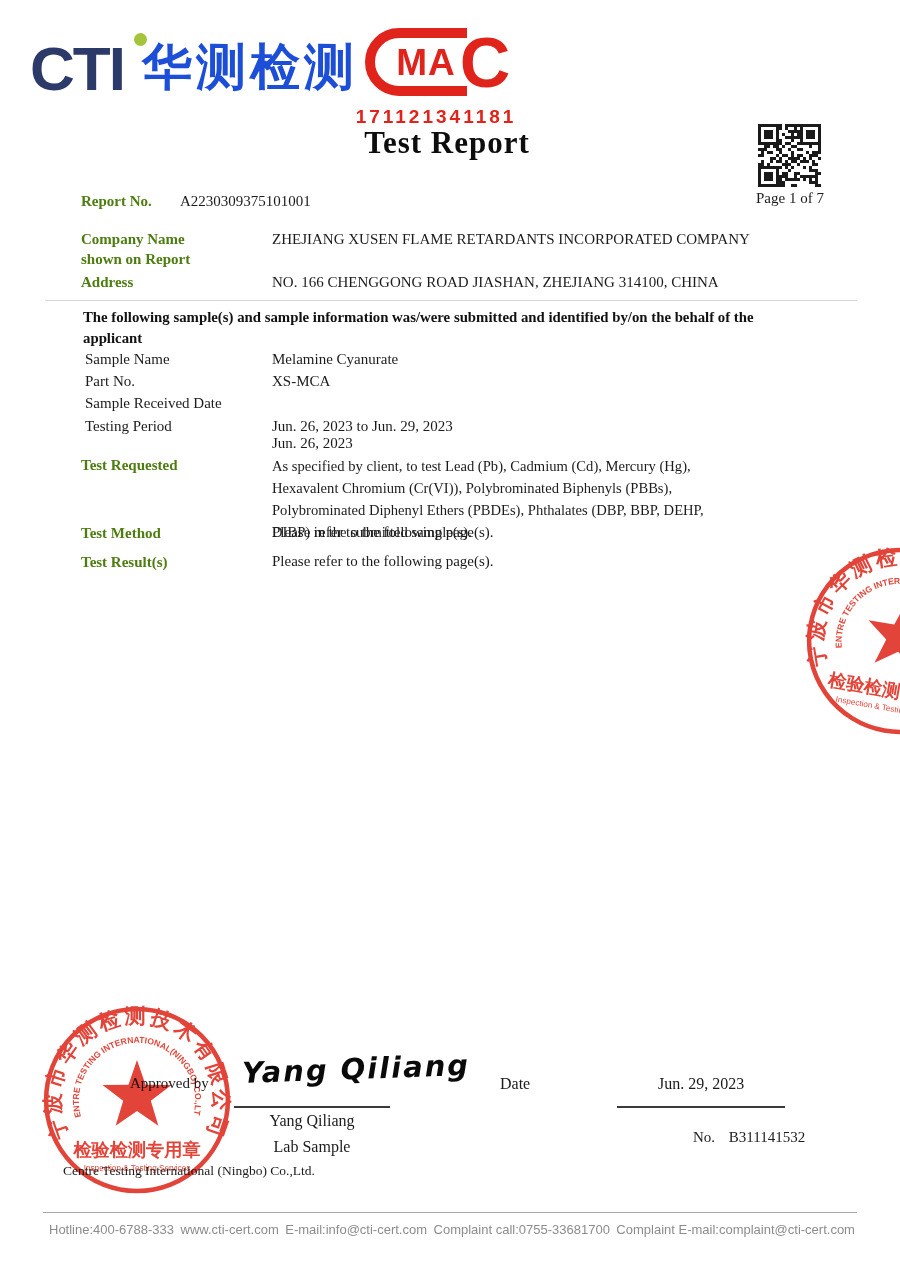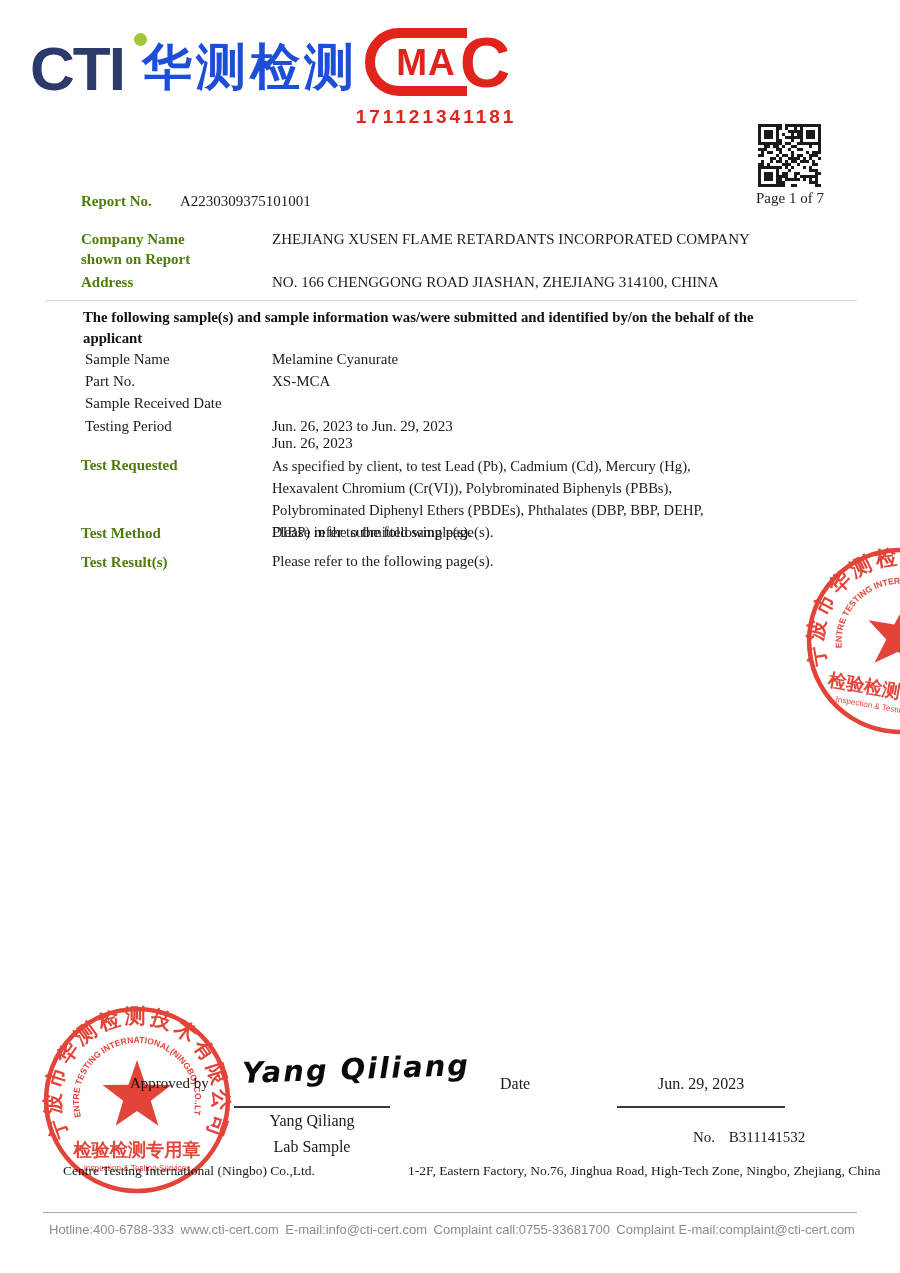--- a/index.html
+++ b/index.html
@@ -45,20 +45,21 @@
 
   <svg class="abs" style="left:364px;top:27px;" width="148" height="70" viewBox="0 0 148 70">
     <rect x="6" y="6" width="127" height="58" rx="29" fill="none" stroke="#e0241c" stroke-width="10"></rect>
     <rect x="103" y="0" width="45" height="70" fill="#ffffff"></rect>
     <text x="121" y="60" font-family="Liberation Sans, sans-serif" font-weight="bold" font-size="70" fill="#e0241c" text-anchor="middle">C</text>
     <text x="62" y="48" font-family="Liberation Sans, sans-serif" font-weight="bold" font-size="37" fill="#e0241c" text-anchor="middle" letter-spacing="1">MA</text>
   </svg>
 
   <div class="abs cma-number" style="left:336px;top:106px;width:200px;">171121341181</div>
 
+  <div class="abs doc-title" style="left:337px;top:125px;width:220px;">Test Report</div>
 
   <svg id="qr" class="abs" style="left:758px;top:124px;" width="63" height="63" viewBox="0 0 21 21">
       <rect x="0" y="0" width="1" height="1" fill="#1a1a1a"></rect>
       <rect x="1" y="0" width="1" height="1" fill="#1a1a1a"></rect>
       <rect x="2" y="0" width="1" height="1" fill="#1a1a1a"></rect>
       <rect x="3" y="0" width="1" height="1" fill="#1a1a1a"></rect>
       <rect x="4" y="0" width="1" height="1" fill="#1a1a1a"></rect>
       <rect x="5" y="0" width="1" height="1" fill="#1a1a1a"></rect>
       <rect x="6" y="0" width="1" height="1" fill="#1a1a1a"></rect>
       <rect x="7" y="0" width="1" height="1" fill="#1a1a1a"></rect>
@@ -340,21 +341,20 @@
   <div class="abs val" style="left:500px;top:1075px;font-size:16px;">Date</div>
   <div class="abs val" style="left:658px;top:1075px;font-size:16px;">Jun. 29, 2023</div>
   <div class="abs sigline" style="left:617px;top:1106px;width:168px;"></div>
 
   <div class="abs val" style="left:693px;top:1129px;font-size:15px;">
     <span>No.</span>
     <span style="margin-left:10px;">B311141532</span>
   </div>
 
   <div class="abs val smallline" style="left:63px;top:1163px;">Centre Testing International (Ningbo) Co.,Ltd.</div>
-  <div class="abs val smallline" style="left:408px;top:1163px;">1-2F, Eastern Factory, No.76, Jinghua Road, High-Tech Zone, Ningbo, Zhejiang, China</div>
 
   <div class="abs footer-bar" style="left:43px;top:1212px;width:814px;"></div>
   <div class="abs" style="left:49px;top:1222px;width:806px;display:flex;justify-content:space-between;">
     <span class="footer-text">Hotline:400-6788-333</span>
     <span class="footer-text">www.cti-cert.com</span>
     <span class="footer-text">E-mail:info@cti-cert.com</span>
     <span class="footer-text">Complaint call:0755-33681700</span>
     <span class="footer-text">Complaint E-mail:complaint@cti-cert.com</span>
   </div>
 

